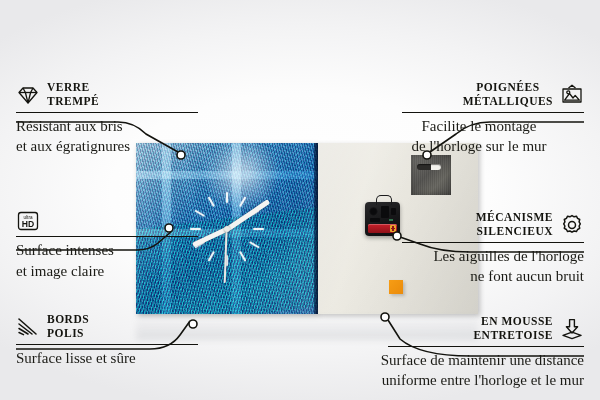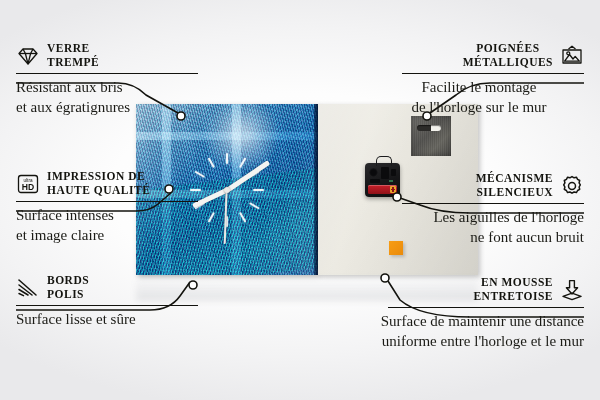--- a/index.html
+++ b/index.html
@@ -3,21 +3,21 @@
 <meta charset="utf-8">
 <style>
   html,body{margin:0;padding:0;}
   body{
     width:600px;height:400px;overflow:hidden;
     font-family:"Liberation Serif",serif;
     background:
       radial-gradient(ellipse 70% 55% at 50% 48%, #ffffff 0%, #fdfdfd 45%, #f3f3f4 75%, #e9e9eb 100%);
     position:relative;
   }
-  .stage{position:absolute;inset:0;}
+  .stage{position:absolute;inset:0;margin-top:39px;}
 
   
   .product{position:absolute;left:136px;top:104px;width:342px;height:171px;}
   .panel{position:absolute;top:0;height:100%;}
 
   .face{left:0;width:182px;overflow:hidden;
         box-shadow:2px 2px 5px rgba(0,0,0,.28);}
   .face .art{position:absolute;inset:0;
     background:
       radial-gradient(circle at 58% 18%, rgba(255,255,255,.55) 0 4%, rgba(255,255,255,0) 22%),
@@ -233,24 +233,20 @@
     </div>
   </div>
 
   <div class="callout left" style="left:16px;top:170px;">
     <div class="chead">
       <svg class="ico" viewBox="0 0 24 24">
         <rect x="2.5" y="3.5" width="19" height="17" rx="2.5" fill="none" stroke="#14140f" stroke-width="1.3"></rect>
         <text x="12" y="10.4" text-anchor="middle" font-family="Liberation Sans, sans-serif" font-size="4.6" fill="#14140f">ultra</text>
         <text x="12" y="17.8" text-anchor="middle" font-family="Liberation Sans, sans-serif" font-size="8.6" font-weight="bold" fill="#14140f">HD</text>
       </svg>
-      <div class="ctitle">
-        <div>IMPRESSION DE</div>
-        <div>HAUTE QUALITÉ</div>
-      </div>
     </div>
     <div class="rule"></div>
     <div class="cdesc">
       <div>Surface intenses</div>
       <div>et image claire</div>
     </div>
   </div>
 
   <div class="callout left" style="left:16px;top:274px;">
     <div class="chead">

